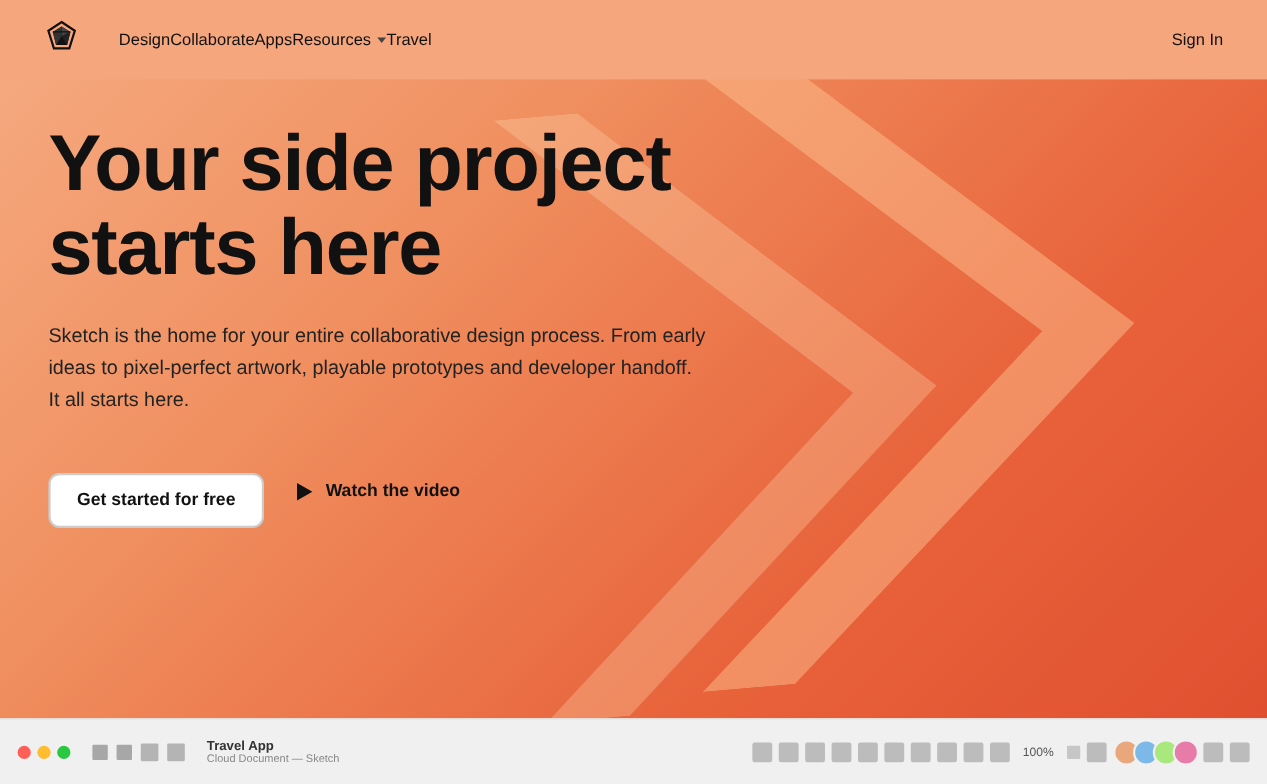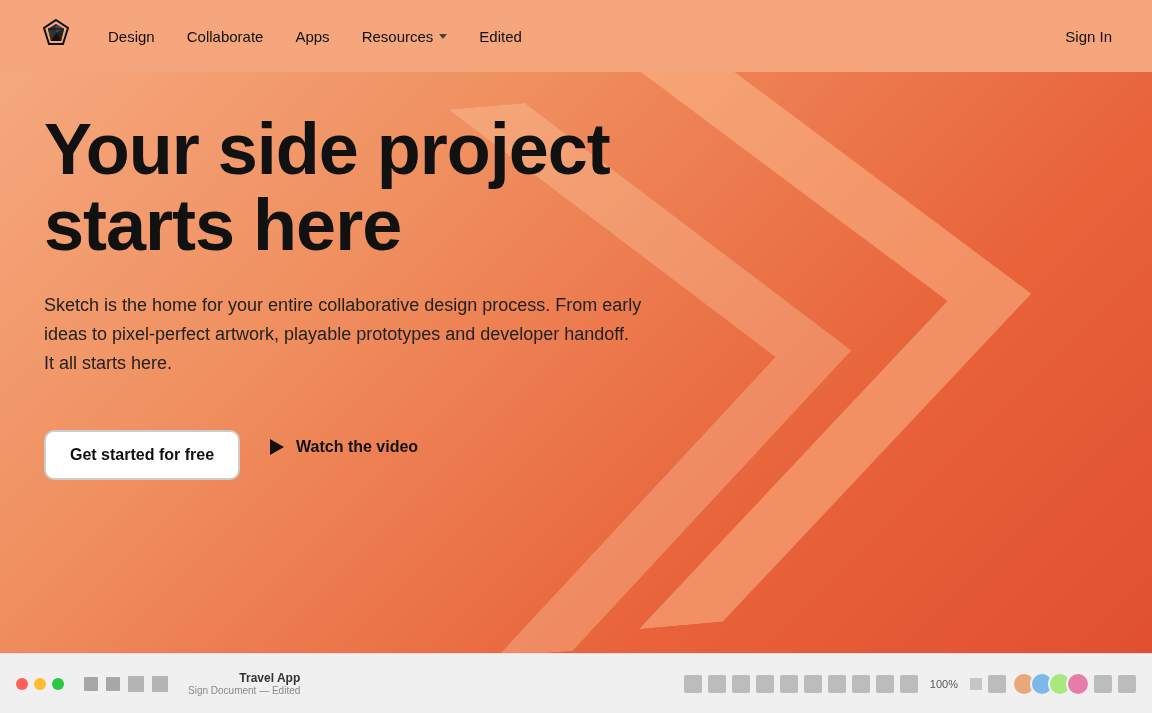--- a/index.html
+++ b/index.html
@@ -21,21 +21,20 @@
       height: 72px;
       background: transparent;
     }
     .nav-logo {
       margin-right: 36px;
       flex-shrink: 0;
     }
     .nav-links {
       display: flex;
       align-items: flex-start;
-      gap: 32px;
       flex: 1;
     }
     .nav-link {
       font-size: 15px;
       font-weight: 500;
       color: #111;
       text-decoration: none;
       cursor: pointer;
     }
     .nav-resources {
@@ -205,21 +204,20 @@
       width: 18px;
       height: 18px;
       background: #999;
       border-radius: 2px;
       opacity: 0.5;
     }
 
     .doc-info {
       display: flex;
       flex-direction: column;
-      align-items: flex-end;
     }
     .doc-name {
       font-size: 12px;
       font-weight: 600;
       color: #333;
     }
     .doc-status {
       font-size: 10px;
       color: #888;
     }
@@ -287,21 +285,21 @@
   </div>
 
   <div class="nav-links">
     <a class="nav-link">Design</a>
     <a class="nav-link">Collaborate</a>
     <a class="nav-link">Apps</a>
     <a class="nav-link nav-resources">
       <span>Resources</span>
       <span class="chevron-down"></span>
     </a>
-    <a class="nav-link">Edited</a>
+    <a class="nav-link">Travel</a>
   </div>
 
   <div class="nav-actions">
     <button class="signin-btn">Sign In</button>
   </div>
 </nav>
 
 <div class="hero">
   <div class="hero-bg"></div>
   <div class="hero-shape1"></div>
@@ -335,21 +333,21 @@
 
   <div class="toolbar-icons">
     <div class="toolbar-icon" style="width:14px;height:14px;background:#777;border-radius:1px;opacity:0.6;"></div>
     <div class="toolbar-icon" style="width:14px;height:14px;background:#777;border-radius:1px;opacity:0.6;"></div>
     <div class="toolbar-icon" style="width:16px;height:16px;background:#777;border-radius:1px;opacity:0.5;"></div>
     <div class="toolbar-icon" style="width:16px;height:16px;background:#777;border-radius:1px;opacity:0.5;"></div>
   </div>
 
   <div class="doc-info">
     <span class="doc-name">Travel App</span>
-    <span class="doc-status">Sign Document — Edited</span>
+    <span class="doc-status">Cloud Document — Sketch</span>
   </div>
 
   <div class="app-toolbar-right">
     <div class="toolbar-tool" style="width:18px;height:18px;background:#888;border-radius:2px;opacity:0.5;"></div>
     <div class="toolbar-tool" style="width:18px;height:18px;background:#888;border-radius:2px;opacity:0.5;"></div>
     <div class="toolbar-tool" style="width:18px;height:18px;background:#888;border-radius:2px;opacity:0.5;"></div>
     <div class="toolbar-tool" style="width:18px;height:18px;background:#888;border-radius:2px;opacity:0.5;"></div>
     <div class="toolbar-tool" style="width:18px;height:18px;background:#888;border-radius:2px;opacity:0.5;"></div>
     <div class="toolbar-tool" style="width:18px;height:18px;background:#888;border-radius:2px;opacity:0.5;"></div>
     <div class="toolbar-tool" style="width:18px;height:18px;background:#888;border-radius:2px;opacity:0.5;"></div>

